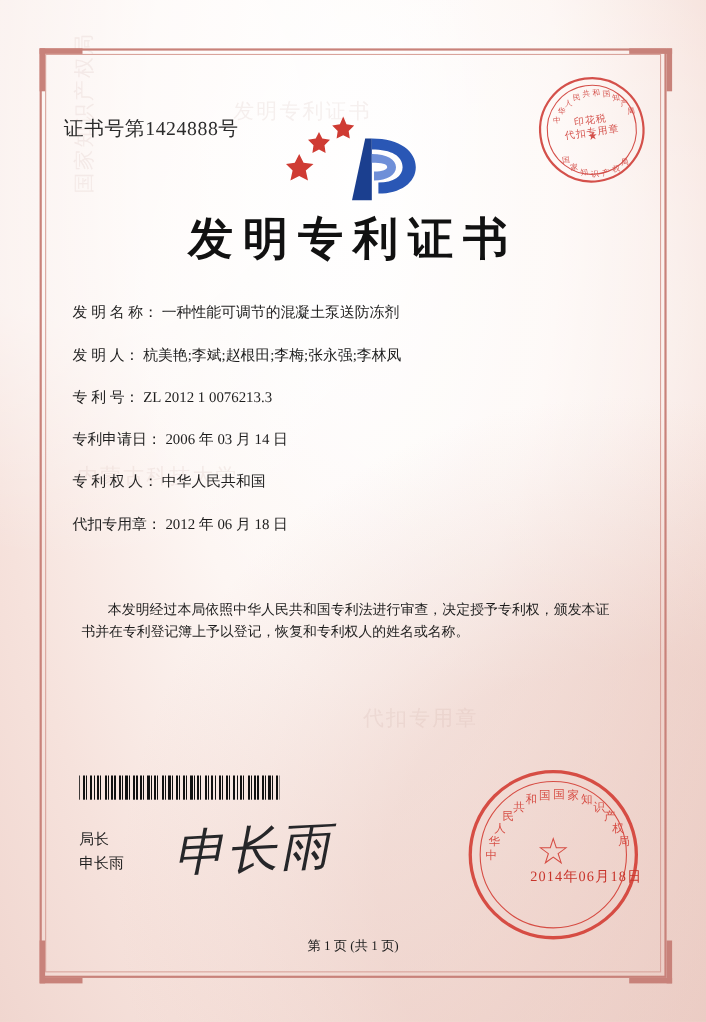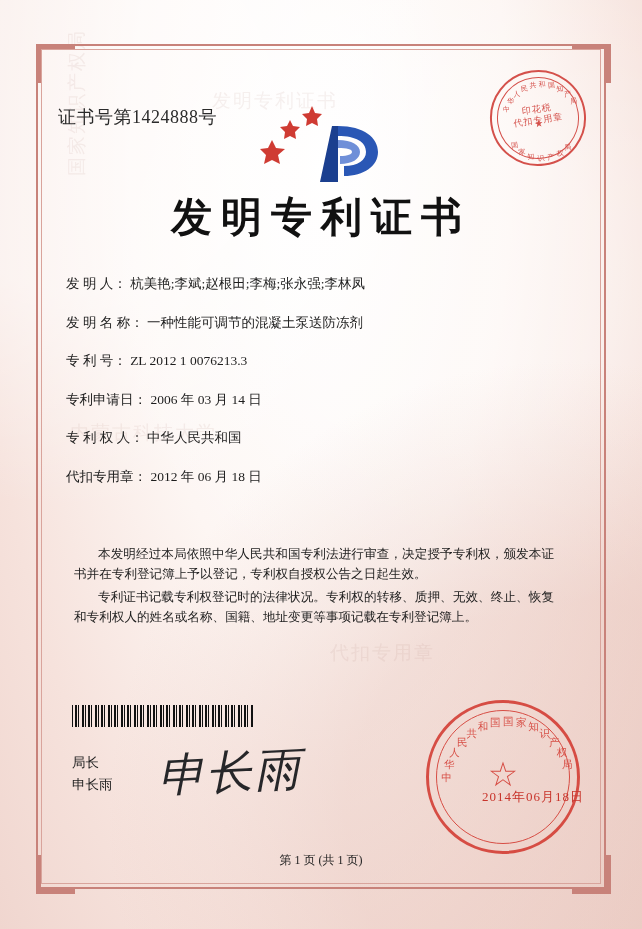--- a/index.html
+++ b/index.html
@@ -311,48 +311,47 @@
       <div>印花税</div>
       <div>代扣专用章</div>
     </div>
     <div class="star">★</div>
   </div>
 
   <div class="title">发明专利证书</div>
 
   <div class="fields">
     <div class="field">
+      <span class="lbl">发 明 名 称：</span>
+      <span class="val">一种性能可调节的混凝土泵送防冻剂</span>
+    </div>
+    <div class="field">
       <span class="lbl">发    明    人：</span>
       <span class="val">杭美艳;李斌;赵根田;李梅;张永强;李林凤</span>
     </div>
     <div class="field">
-      <span class="lbl">发 明 名 称：</span>
-      <span class="val">一种性能可调节的混凝土泵送防冻剂</span>
-    </div>
-    <div class="field">
       <span class="lbl">专    利    号：</span>
       <span class="val">ZL 2012 1 0076213.3</span>
     </div>
     <div class="field">
       <span class="lbl">专利申请日：</span>
       <span class="val">2006 年 03 月 14 日</span>
     </div>
     <div class="field">
       <span class="lbl">专 利 权 人：</span>
       <span class="val">中华人民共和国</span>
     </div>
     <div class="field">
       <span class="lbl">代扣专用章：</span>
       <span class="val">2012 年 06 月 18 日</span>
     </div>
   </div>
 
   <div class="body-text">
-    <p>本发明经过本局依照中华人民共和国专利法进行审查，决定授予专利权，颁发本证书并在专利登记簿上予以登记，专利权自授权公告之日起生效。</p>
-    <p>专利证书记载专利权登记时的法律状况。专利权的转移、质押、无效、终止、恢复和专利权人的姓名或名称、国籍、地址变更等事项记载在专利登记簿上。</p>
+    <p>本发明经过本局依照中华人民共和国专利法进行审查，决定授予专利权，颁发本证书并在专利登记簿上予以登记，恢复和专利权人的姓名或名称。</p>
   </div>
 
   <div class="barcode"></div>
 
   <div class="sig-label">
     <div>局长</div>
     <div>申长雨</div>
   </div>
   <div class="signature">申长雨</div>
 

